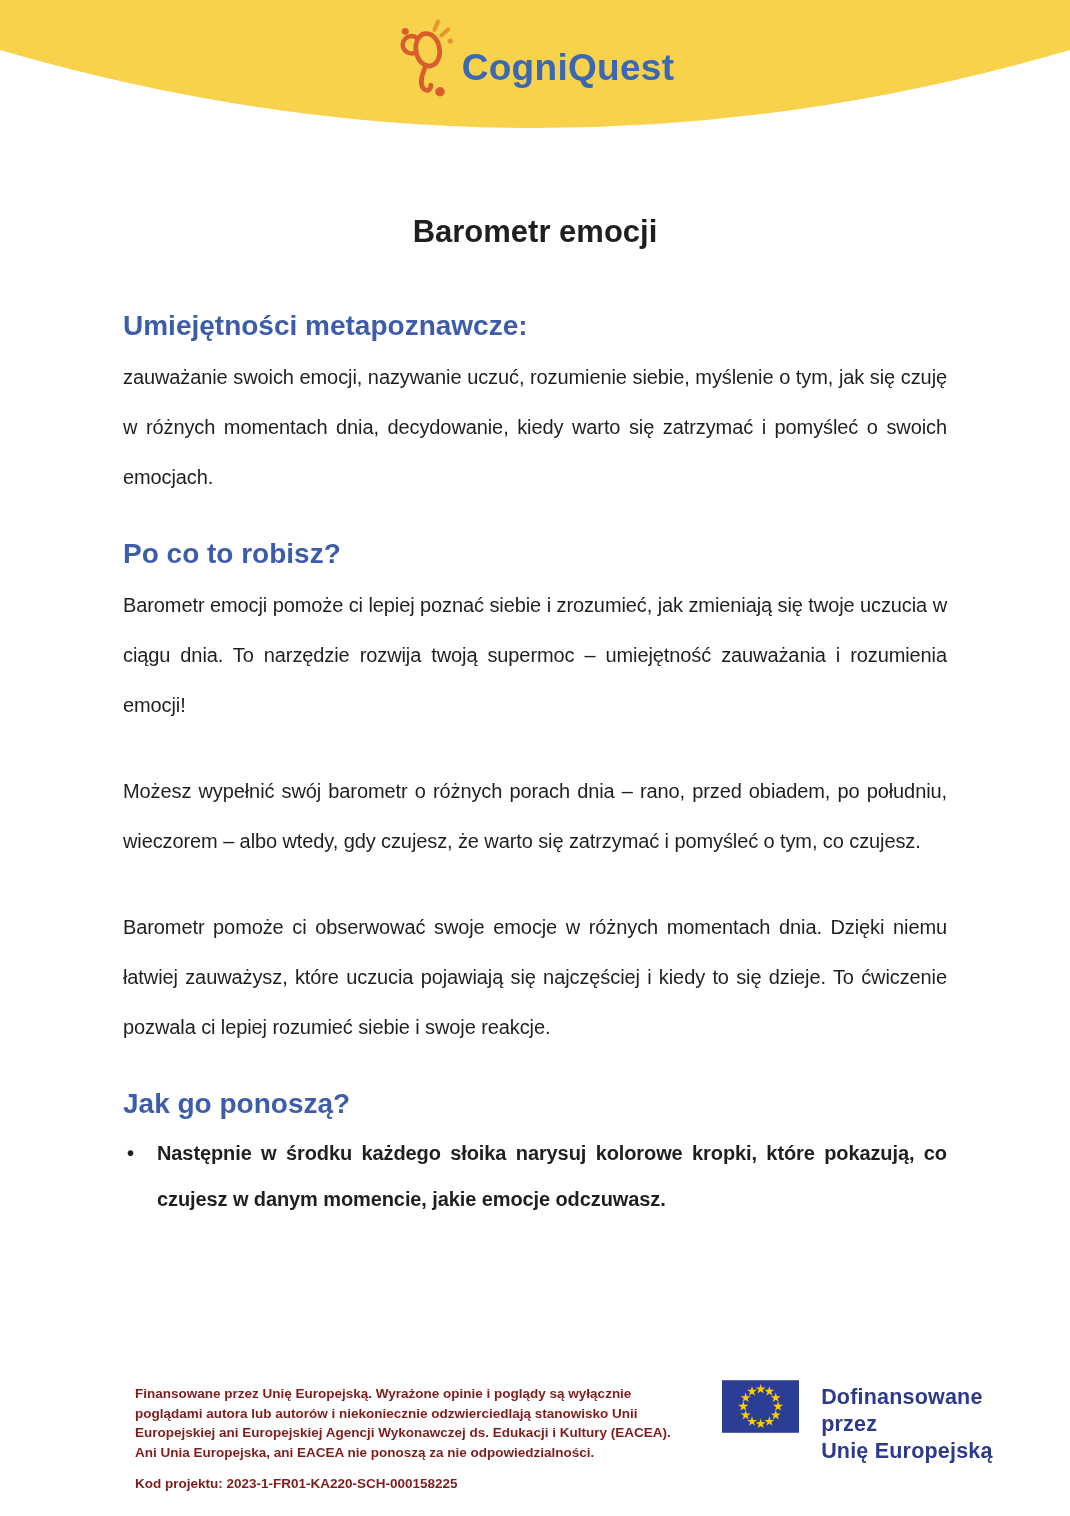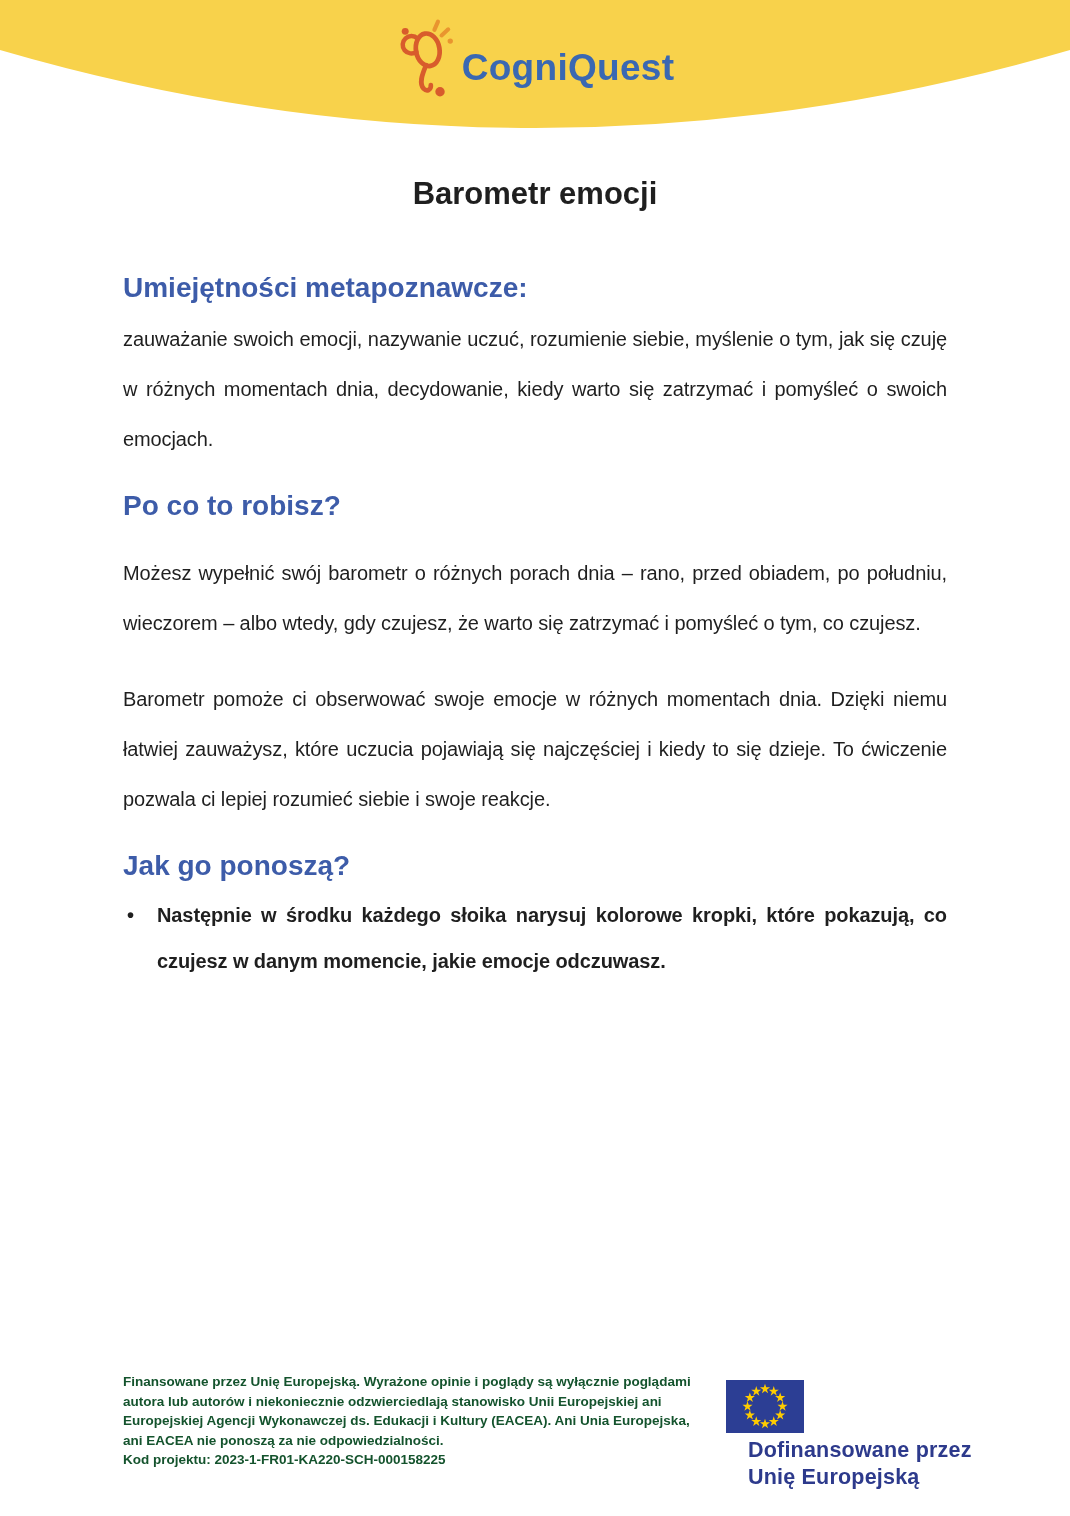--- a/index.html
+++ b/index.html
@@ -19,24 +19,24 @@
   }
   .logo-icon { display:block; }
   .logo-text {
     font-size:37px; font-weight:700; color:#3A68B2;
     letter-spacing:0.3px; padding-top:18px;
   }
 
   
   .content { width:824px; margin:0 auto; }
   h1.page-title {
-    margin:44px 0 0; text-align:center;
+    margin:82px 0 0; text-align:center;
     font-size:31px; font-weight:700; color:#1f1f1f; line-height:40px;
   }
-  .section { margin-top:26px; }
+  .section { margin-top:36px; }
   .section.first { margin-top:58px; }
   .section h2 {
     margin:0 0 10px; font-size:28px; font-weight:700;
     color:#3D5CA9; line-height:32px;
   }
   .section p.body-text {
     margin:0; font-size:20px; font-weight:400; line-height:50px;
     text-align:justify; color:#1f1f1f; letter-spacing:-0.1px;
   }
   .section ul.bullet-list { margin:10px 0 0; padding:0; list-style:none; }
@@ -49,23 +49,23 @@
     font-size:20px; color:#1f1f1f;
   }
 
   
   .footer {
     position:absolute; left:123px; top:1372px; width:920px;
     display:flex; align-items:flex-start;
   }
   .footer-text { width:588px; }
   .footer-text p {
-    margin:0; font-size:13.5px; line-height:19.5px; font-weight:600; color:#14532d;
+    margin:12px; font-size:13.5px; line-height:19.5px; font-weight:600; color:#7f1d1d;
   }
-  .eu-block { display:flex; align-items:flex-start; margin-left:15px; margin-top:8px;flex-direction:column; }
+  .eu-block { display:flex; align-items:flex-start; margin-left:15px; margin-top:8px; }
   .eu-flag { display:block; }
   .eu-label {
     margin-left:22px; margin-top:4px;
     font-size:21.5px; font-weight:700; color:#2D3A8C; line-height:27px;
     letter-spacing:0.2px;
   }
 </style>
 </head>
 <body>
 
@@ -98,20 +98,21 @@
 
   <h1 class="page-title">Barometr emocji</h1>
 
   <div class="section first">
     <h2>Umiejętności metapoznawcze:</h2>
     <p class="body-text">zauważanie swoich emocji, nazywanie uczuć, rozumienie siebie, myślenie o tym, jak się czuję w różnych momentach dnia, decydowanie, kiedy warto się zatrzymać i pomyśleć o swoich emocjach.</p>
   </div>
 
   <div class="section">
     <h2>Po co to robisz?</h2>
+    <p class="body-text">Barometr emocji pomoże ci lepiej poznać siebie i zrozumieć, jak zmieniają się twoje uczucia w ciągu dnia. To narzędzie rozwija twoją supermoc – umiejętność zauważania i rozumienia emocji!</p>
   </div>
 
   <div class="section">
     <p class="body-text">Możesz wypełnić swój barometr o różnych porach dnia – rano, przed obiadem, po południu, wieczorem – albo wtedy, gdy czujesz, że warto się zatrzymać i pomyśleć o tym, co czujesz.</p>
   </div>
 
   <div class="section">
     <p class="body-text">Barometr pomoże ci obserwować swoje emocje w różnych momentach dnia. Dzięki niemu łatwiej zauważysz, które uczucia pojawiają się najczęściej i kiedy to się dzieje. To ćwiczenie pozwala ci lepiej rozumieć siebie i swoje reakcje.</p>
   </div>
 

